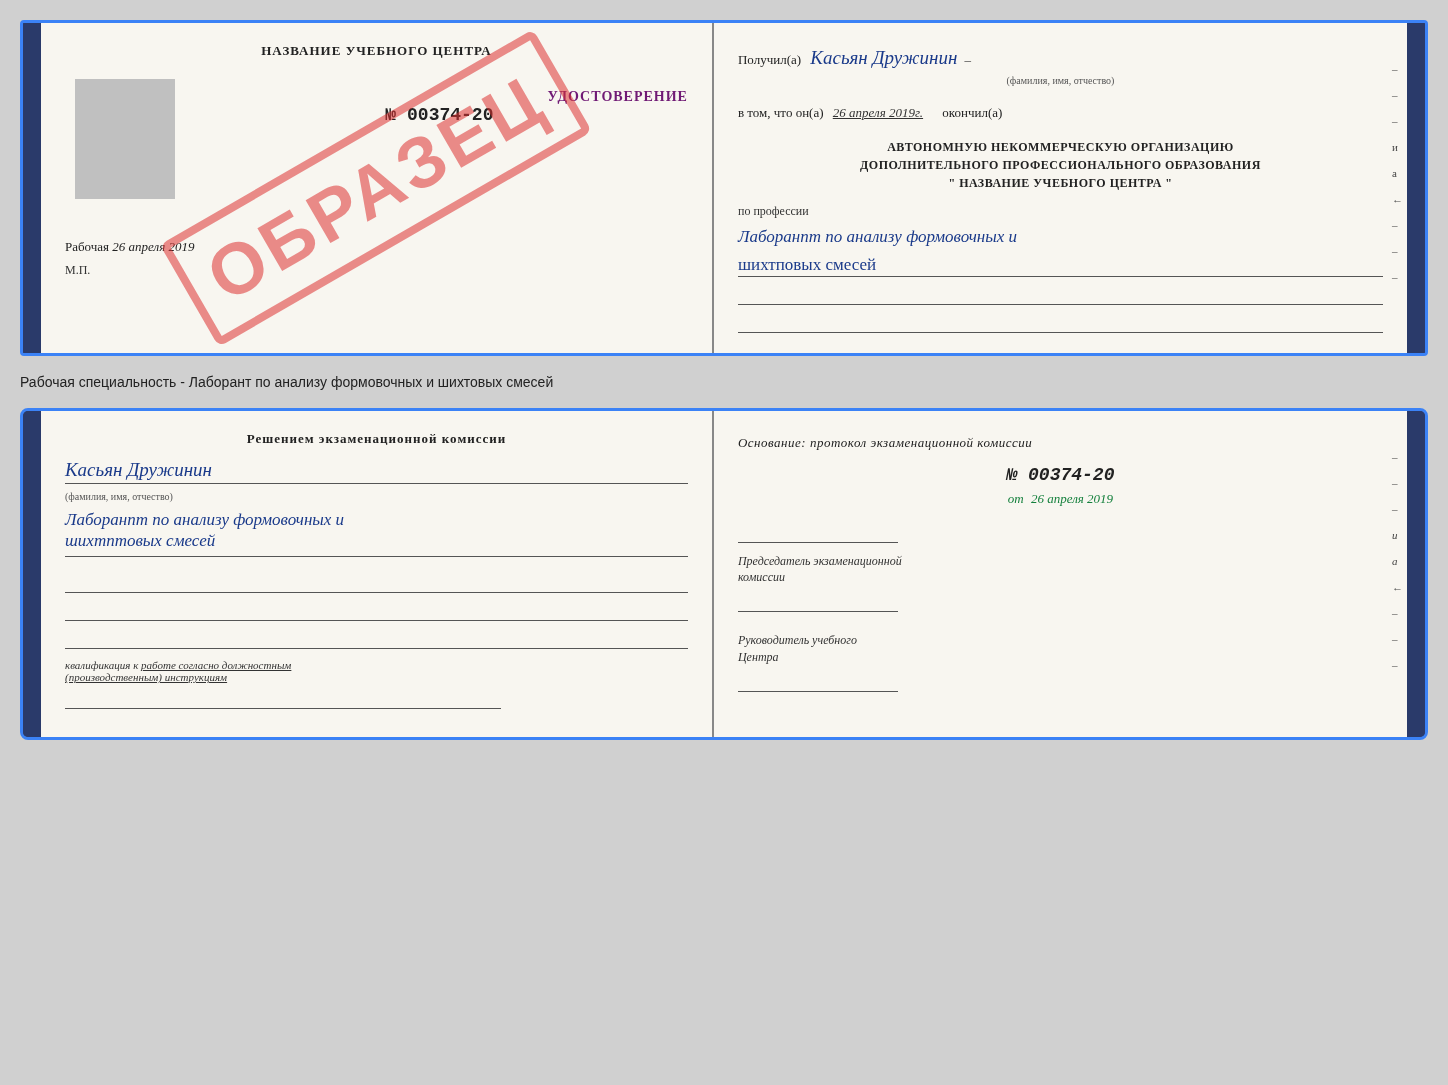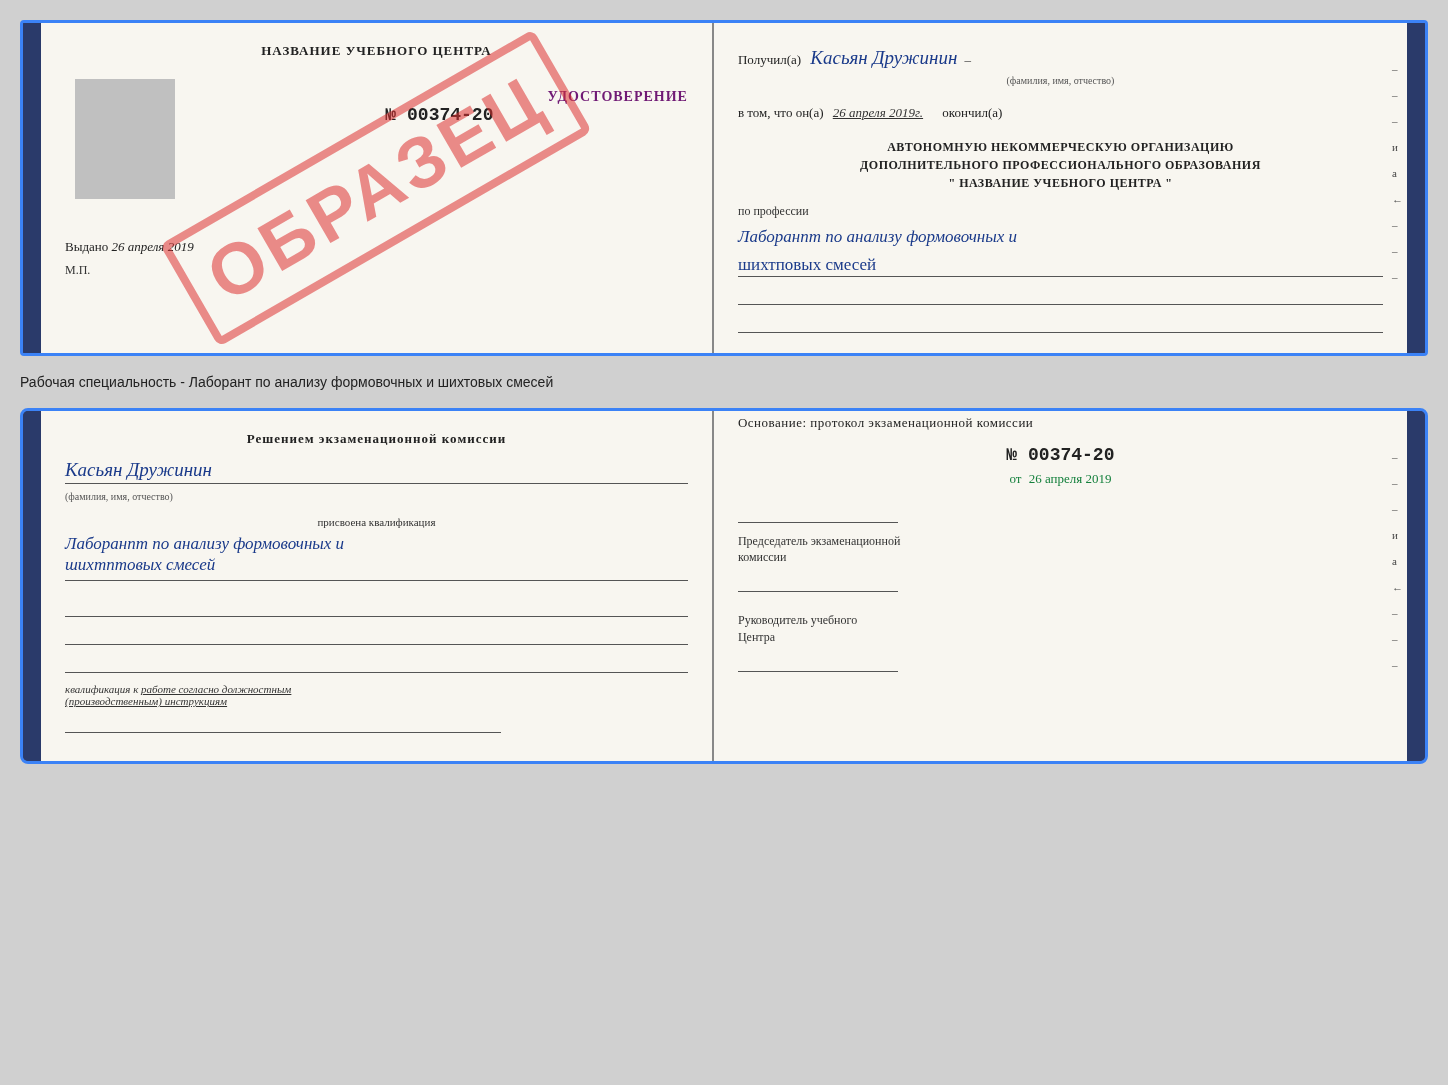--- a/index.html
+++ b/index.html
@@ -225,21 +225,22 @@
     .bottom-left-page {
       background: #f8f6f0;
       flex: 1;
       padding: 20px 24px;
       border-right: 2px solid #888;
     }
 
     .bottom-right-page {
       background: #f8f6f0;
       flex: 1;
-      padding: 4px 24px;
+      padding: 24px 24px;
+      font-style: italic;
     }
 
     .decision-title {
       text-align: center;
       font-size: 13px;
       font-weight: bold;
       letter-spacing: 1px;
       color: #222;
       margin-bottom: 12px;
     }
@@ -357,21 +358,21 @@
 
       <div style="display:flex; align-items:flex-start; gap:16px;">
         <div class="gray-photo-box" style="float:none; flex-shrink:0;"></div>
         <div style="flex:1; text-align:center; padding-top: 20px;">
           <div class="cert-label">УДОСТОВЕРЕНИЕ</div>
           <div class="cert-number">№ 00374-20</div>
         </div>
       </div>
 
       <div class="issued-date">
-        <span>Выдано</span>
+        <span>Рабочая</span>
         <span style="font-style:italic;">26 апреля 2019</span>
       </div>
 
       <div class="mp-label">М.П.</div>
 
       <div class="obrazec-stamp">ОБРАЗЕЦ</div>
     </div>
 
     <div class="book-page" style="flex:1; position:relative; min-height: 320px;">
       <div class="right-page-content">
@@ -431,21 +432,20 @@
 
     <div class="bottom-left-page" style="max-width:48%;">
 
       <div class="decision-title">Решением экзаменационной комиссии</div>
 
       <div style="margin-bottom: 4px;">
         <div class="person-name-line">Касьян Дружинин</div>
         <span class="name-sublabel">(фамилия, имя, отчество)</span>
       </div>
 
-      <div class="qualification-label">присвоена квалификация</div>
       <div>
         <span class="qualification-handwritten">Лаборанпт по анализу формовочных и</span>
         <div style="border-bottom:1px solid #555; height:26px;">
           <span style="font-family:Georgia,serif; font-size:17px; color:#1a3a8a; font-style:italic;">шихтптовых смесей</span>
         </div>
       </div>
 
       <div class="signature-lines">
         <div class="sig-line"></div>
         <div class="sig-line"></div>

